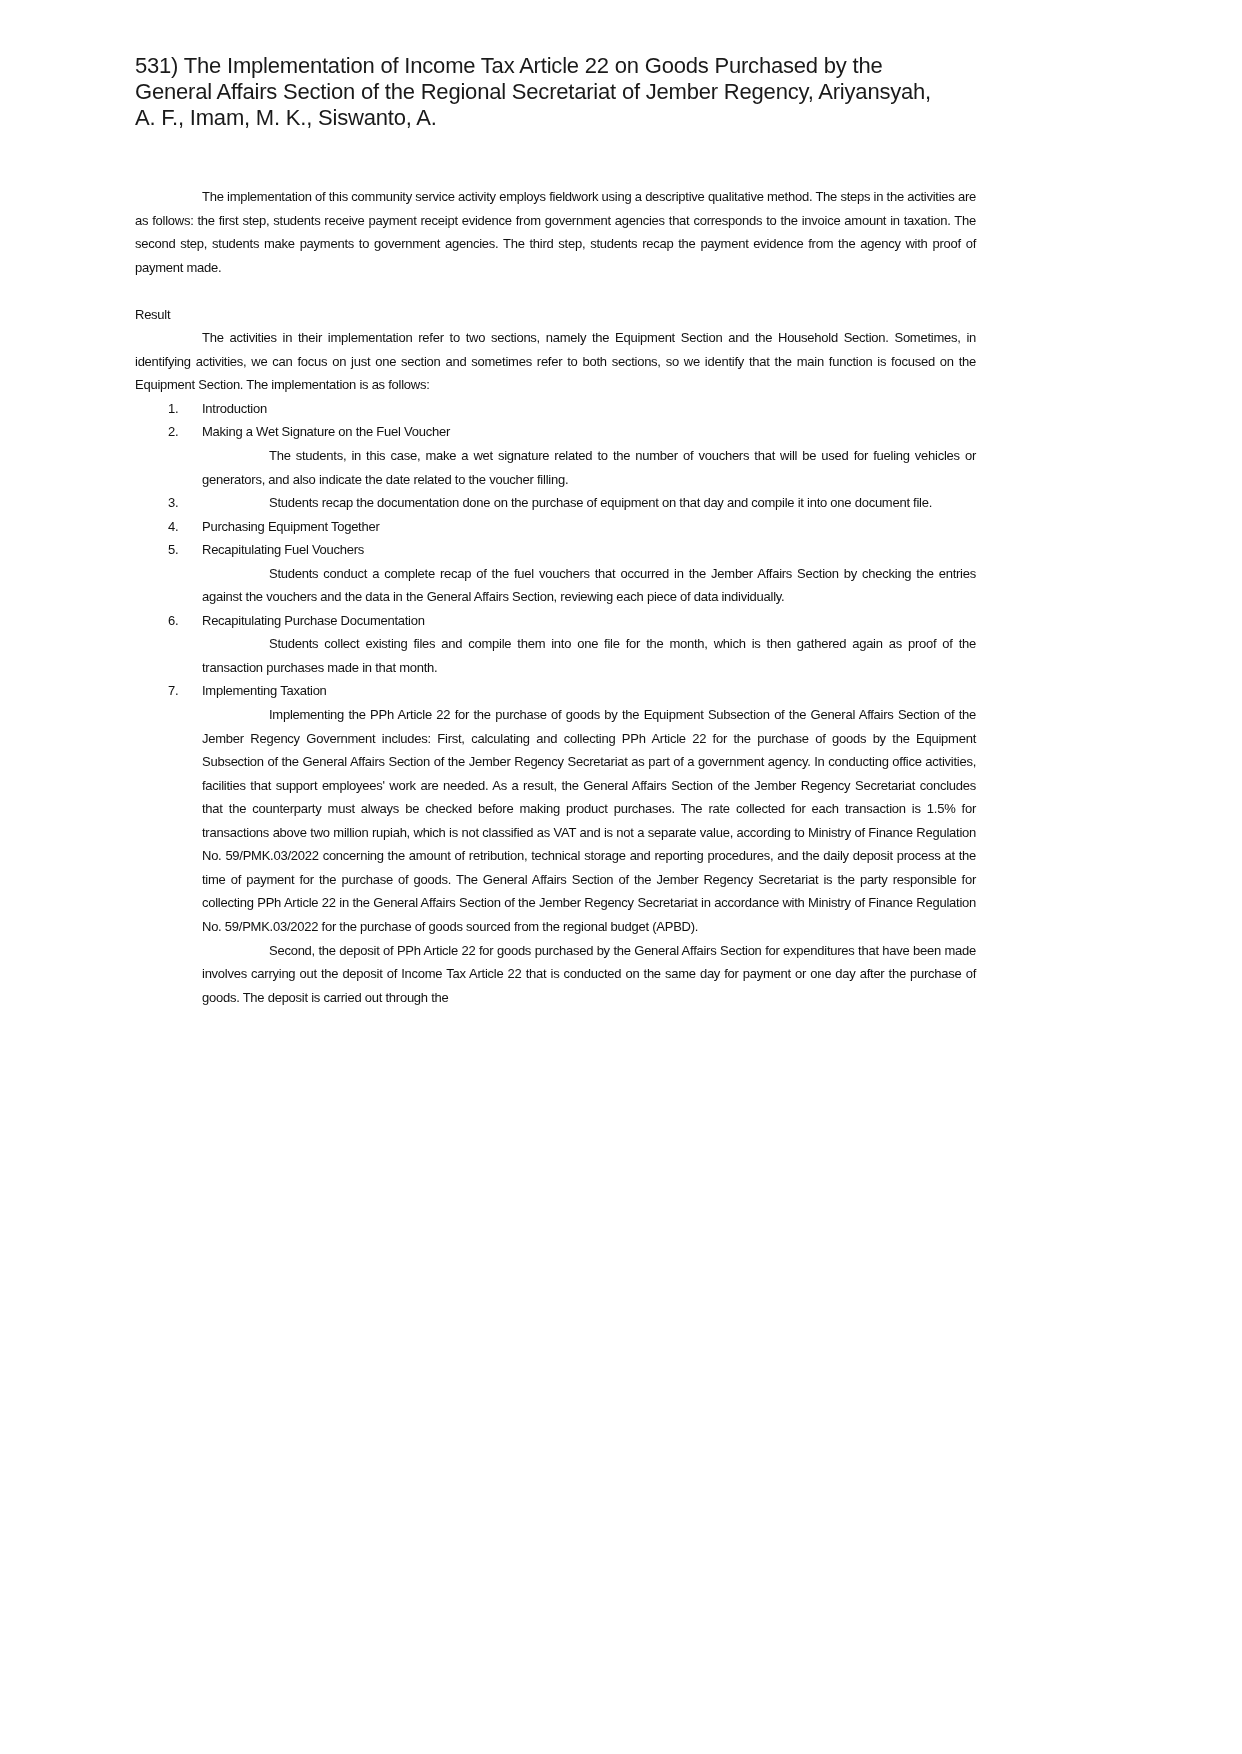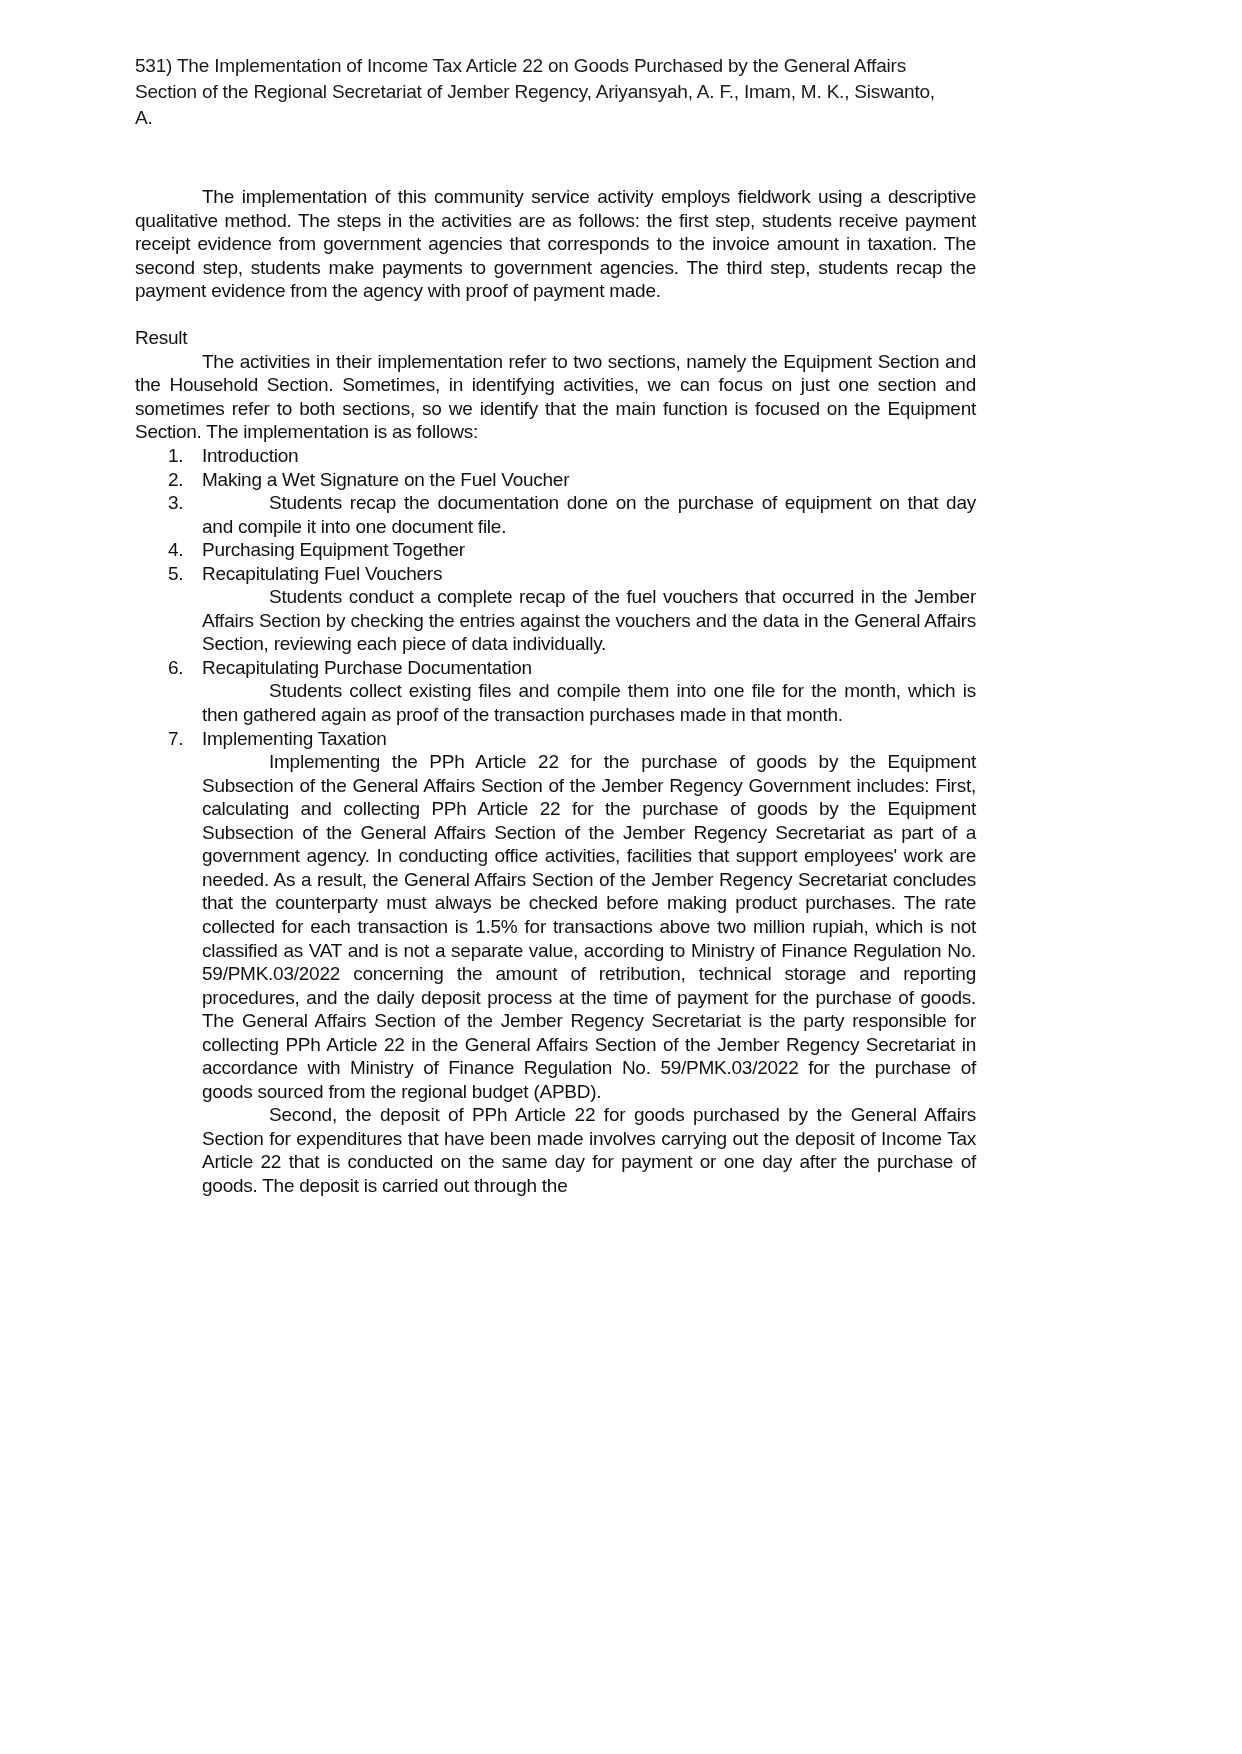--- a/index.html
+++ b/index.html
@@ -1,27 +1,27 @@
 <!DOCTYPE html>
 <html><head>
 <meta charset="utf-8">
 <style>
   html, body { margin: 0; padding: 0; background: #ffffff; }
   body { width: 1242px; height: 1754px; position: relative; overflow: hidden; color: #111; }
   .page { position: absolute; left: 0; top: 0; width: 1242px; height: 1754px; background: #fff; }
   .header {
     position: absolute; left: 135px; top: 53px; width: 800px;
     font-family: "Liberation Sans", "DejaVu Sans", sans-serif;
-    font-size: 19px; line-height: 26px; color: #1a1a1a;
+    font-size: 22px; line-height: 26px; color: #1a1a1a;
     letter-spacing: -0.2px;
   }
   .body {
     position: absolute; left: 135px; top: 185px; width: 841px;
     font-family: "Liberation Sans", sans-serif;
-    font-size: 19px; line-height: 23.55px; color: #111;
+    font-size: 13px; line-height: 23.55px; color: #111;
     letter-spacing: -0.25px;
   }
   .body p { margin: 0; text-align: justify; }
   .indent { text-indent: 67px; }
   .blank { height: 23.55px; }
   .heading { font-weight: normal; margin: 0; }
   ol.steps { margin: 0; padding: 0; list-style: none; }
   ol.steps li { position: relative; padding-left: 67px; }
   .num { position: absolute; left: 33px; top: 0; }
   .step-title { display: block; }
@@ -41,20 +41,21 @@
     <p class="indent">The activities in their implementation refer to two sections, namely the Equipment Section and the Household Section. Sometimes, in identifying activities, we can focus on just one section and sometimes refer to both sections, so we identify that the main function is focused on the Equipment Section. The implementation is as follows:</p>
 
     <ol class="steps">
       <li>
         <span class="num">1.</span>
         <span class="step-title">Introduction</span>
       </li>
       <li>
         <span class="num">2.</span>
         <span class="step-title">Making a Wet Signature on the Fuel Voucher</span>
+        <p class="step-desc">The students, in this case, make a wet signature related to the number of vouchers that will be used for fueling vehicles or generators, and also indicate the date related to the voucher filling.</p>
       </li>
       <li>
         <span class="num">3.</span>
         <p class="step-desc">Students recap the documentation done on the purchase of equipment on that day and compile it into one document file.</p>
       </li>
       <li>
         <span class="num">4.</span>
         <span class="step-title">Purchasing Equipment Together</span>
       </li>
       <li>

